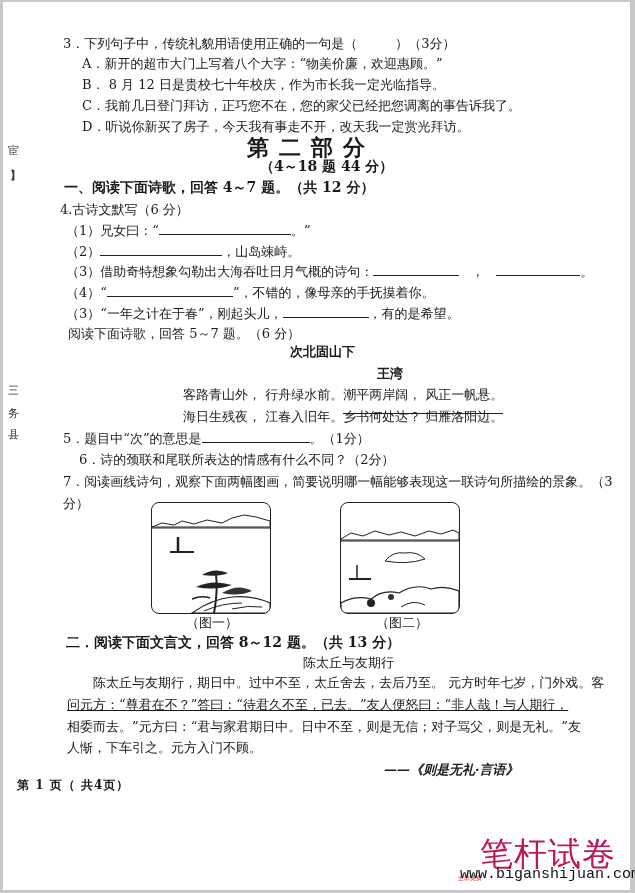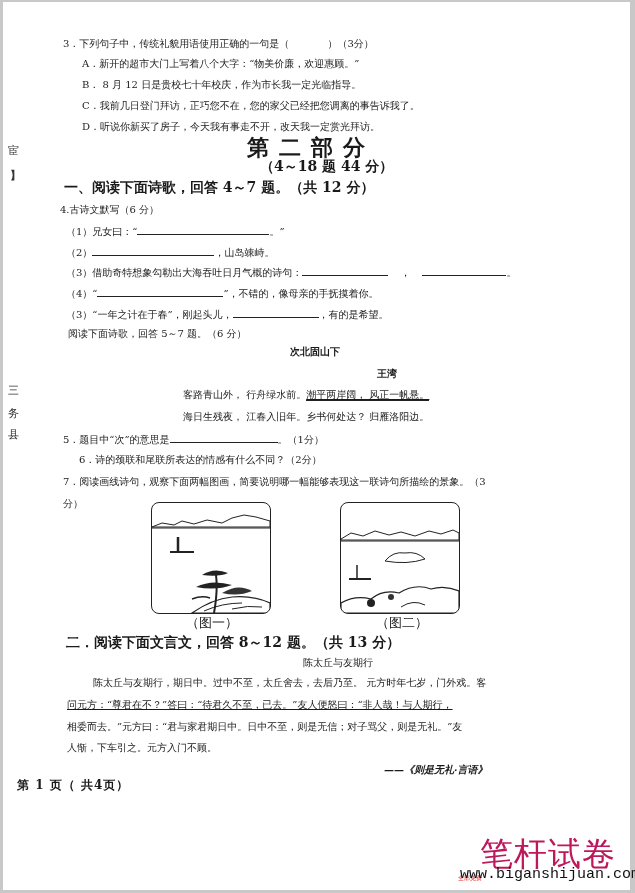--- a/index.html
+++ b/index.html
@@ -8,29 +8,29 @@
       background: #ffffff;
       font-family: "DejaVu Serif", "Liberation Serif", serif;
       color: #1a1a1a;
     }
     .frame-left { position: absolute; left: 0; top: 0; width: 3px; height: 893px; background: #c8c8c8; }
     .frame-right { position: absolute; right: 0; top: 0; width: 5px; height: 893px; background: #c8c8c8; }
     .frame-top { position: absolute; left: 0; top: 0; width: 635px; height: 2px; background: #c8c8c8; }
     .frame-bottom { position: absolute; left: 0; bottom: 0; width: 635px; height: 3px; background: #c8c8c8; }
 
     .abs { position: absolute; white-space: nowrap; }
-    .t13 { font-size: 10px; line-height: 16px; }
+    .t13 { font-size: 13px; line-height: 16px; }
     .bold { font-weight: bold; }
     .blank { display: inline-block; border-bottom: 1px solid #222; height: 12px; vertical-align: baseline; }
 
     .part-title { font-size: 22px; font-weight: bold; letter-spacing: 10px; }
     .part-sub { font-size: 14px; font-weight: bold; }
     .sec-head { font-size: 14px; font-weight: bold; }
 
-    .underline-text { border-bottom: 1.5px solid #222; padding-bottom: 0; text-decoration: underline; }
+    .underline-text { border-bottom: 1.5px solid #222; padding-bottom: 11px; }
 
     .pic {
       position: absolute; width: 118px; height: 110px;
       border: 1.5px solid #222; border-radius: 8px; background: #fff; overflow: hidden;
     }
     .pic svg { display: block; }
     .caption { font-size: 13px; }
 
     .margin-mark { position: absolute; font-size: 11px; color: #333; }
 

